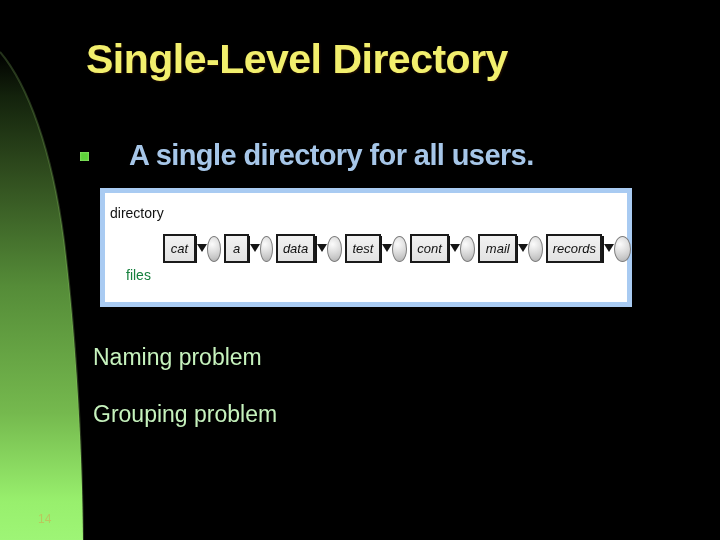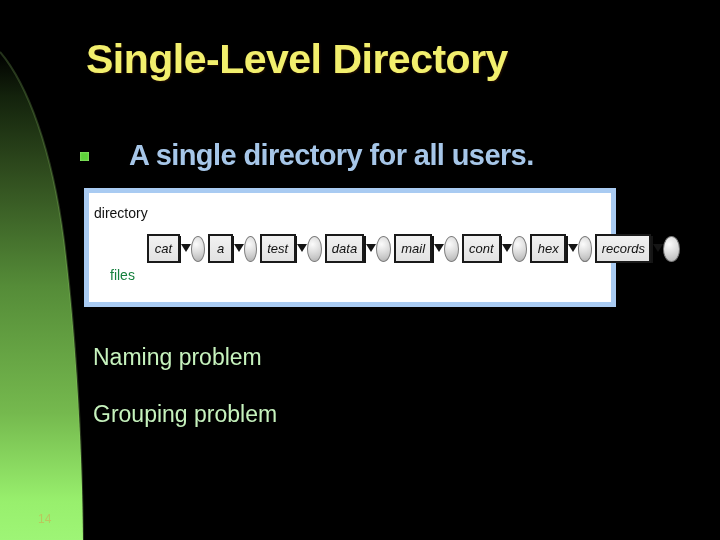--- a/index.html
+++ b/index.html
@@ -47,21 +47,21 @@
   .bullet-text {
     margin-left: 15px;
     font-size: 29px;
     font-weight: bold;
     letter-spacing: -0.6px;
     color: var(--bullet_text, #a6c6e8);
   }
 
   .panel {
     position: absolute;
-    left: 84px; top: 188px;
+    left: 100px; top: 188px;
     width: 532px; height: 119px;
     box-sizing: border-box;
     background: #ffffff;
     border: 5px solid var(--panel_border, #a9cbf2);
   }
   .dir-label {
     position: absolute;
     left: 5px; top: 12px;
     font-size: 14px;
     color: #111;
@@ -170,45 +170,39 @@
           <div class="arrow-head"></div>
           <div class="file-circle"></div>
         </div>
         <div class="col">
           <div class="cell-box">a</div>
           <div class="arrow-line"></div>
           <div class="arrow-head"></div>
           <div class="file-circle"></div>
         </div>
         <div class="col">
+          <div class="cell-box">data</div>
+          <div class="arrow-line"></div>
+          <div class="arrow-head"></div>
+          <div class="file-circle"></div>
+        </div>
+        <div class="col">
           <div class="cell-box">test</div>
           <div class="arrow-line"></div>
           <div class="arrow-head"></div>
           <div class="file-circle"></div>
         </div>
         <div class="col">
-          <div class="cell-box">data</div>
+          <div class="cell-box">cont</div>
           <div class="arrow-line"></div>
           <div class="arrow-head"></div>
           <div class="file-circle"></div>
         </div>
         <div class="col">
           <div class="cell-box">mail</div>
-          <div class="arrow-line"></div>
-          <div class="arrow-head"></div>
-          <div class="file-circle"></div>
-        </div>
-        <div class="col">
-          <div class="cell-box">cont</div>
-          <div class="arrow-line"></div>
-          <div class="arrow-head"></div>
-          <div class="file-circle"></div>
-        </div>
-        <div class="col">
-          <div class="cell-box">hex</div>
           <div class="arrow-line"></div>
           <div class="arrow-head"></div>
           <div class="file-circle"></div>
         </div>
         <div class="col">
           <div class="cell-box">records</div>
           <div class="arrow-line"></div>
           <div class="arrow-head"></div>
           <div class="file-circle"></div>
         </div>

